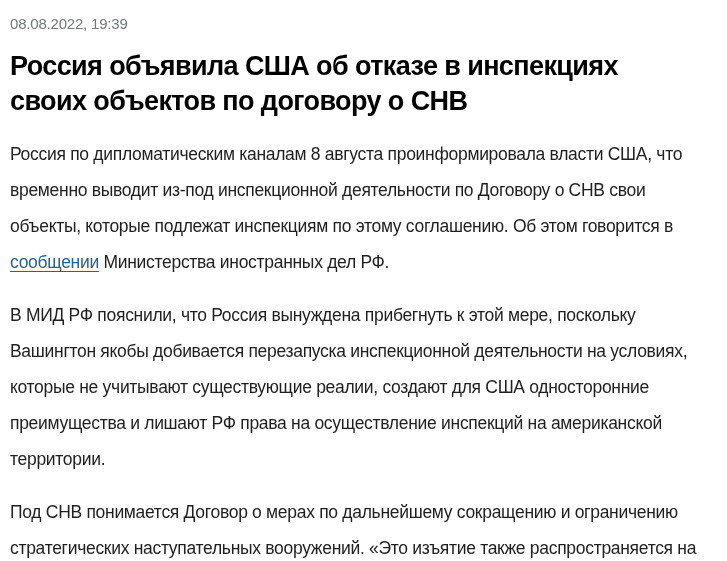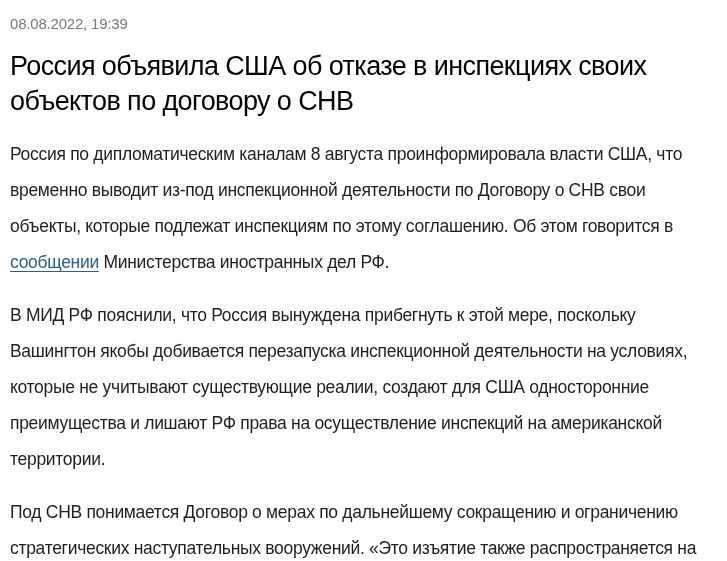--- a/index.html
+++ b/index.html
@@ -21,21 +21,21 @@
     color: #75787b;
     font-size: 15px;
     line-height: 20px;
     margin: 6px 0 0 0;
     letter-spacing: -0.2px;
   }
   .headline {
     color: #000000;
     font-size: 27px;
     line-height: 35px;
-    font-weight: 400;
+    font-weight: 700;
     margin: 15px 0 0 0;
     letter-spacing: -0.6px;
   }
   .body-paragraph {
     color: #1f1f1f;
     font-size: 17.5px;
     line-height: 36px;
     margin: 17px 0 0 0;
     letter-spacing: -0.3px;
   }

